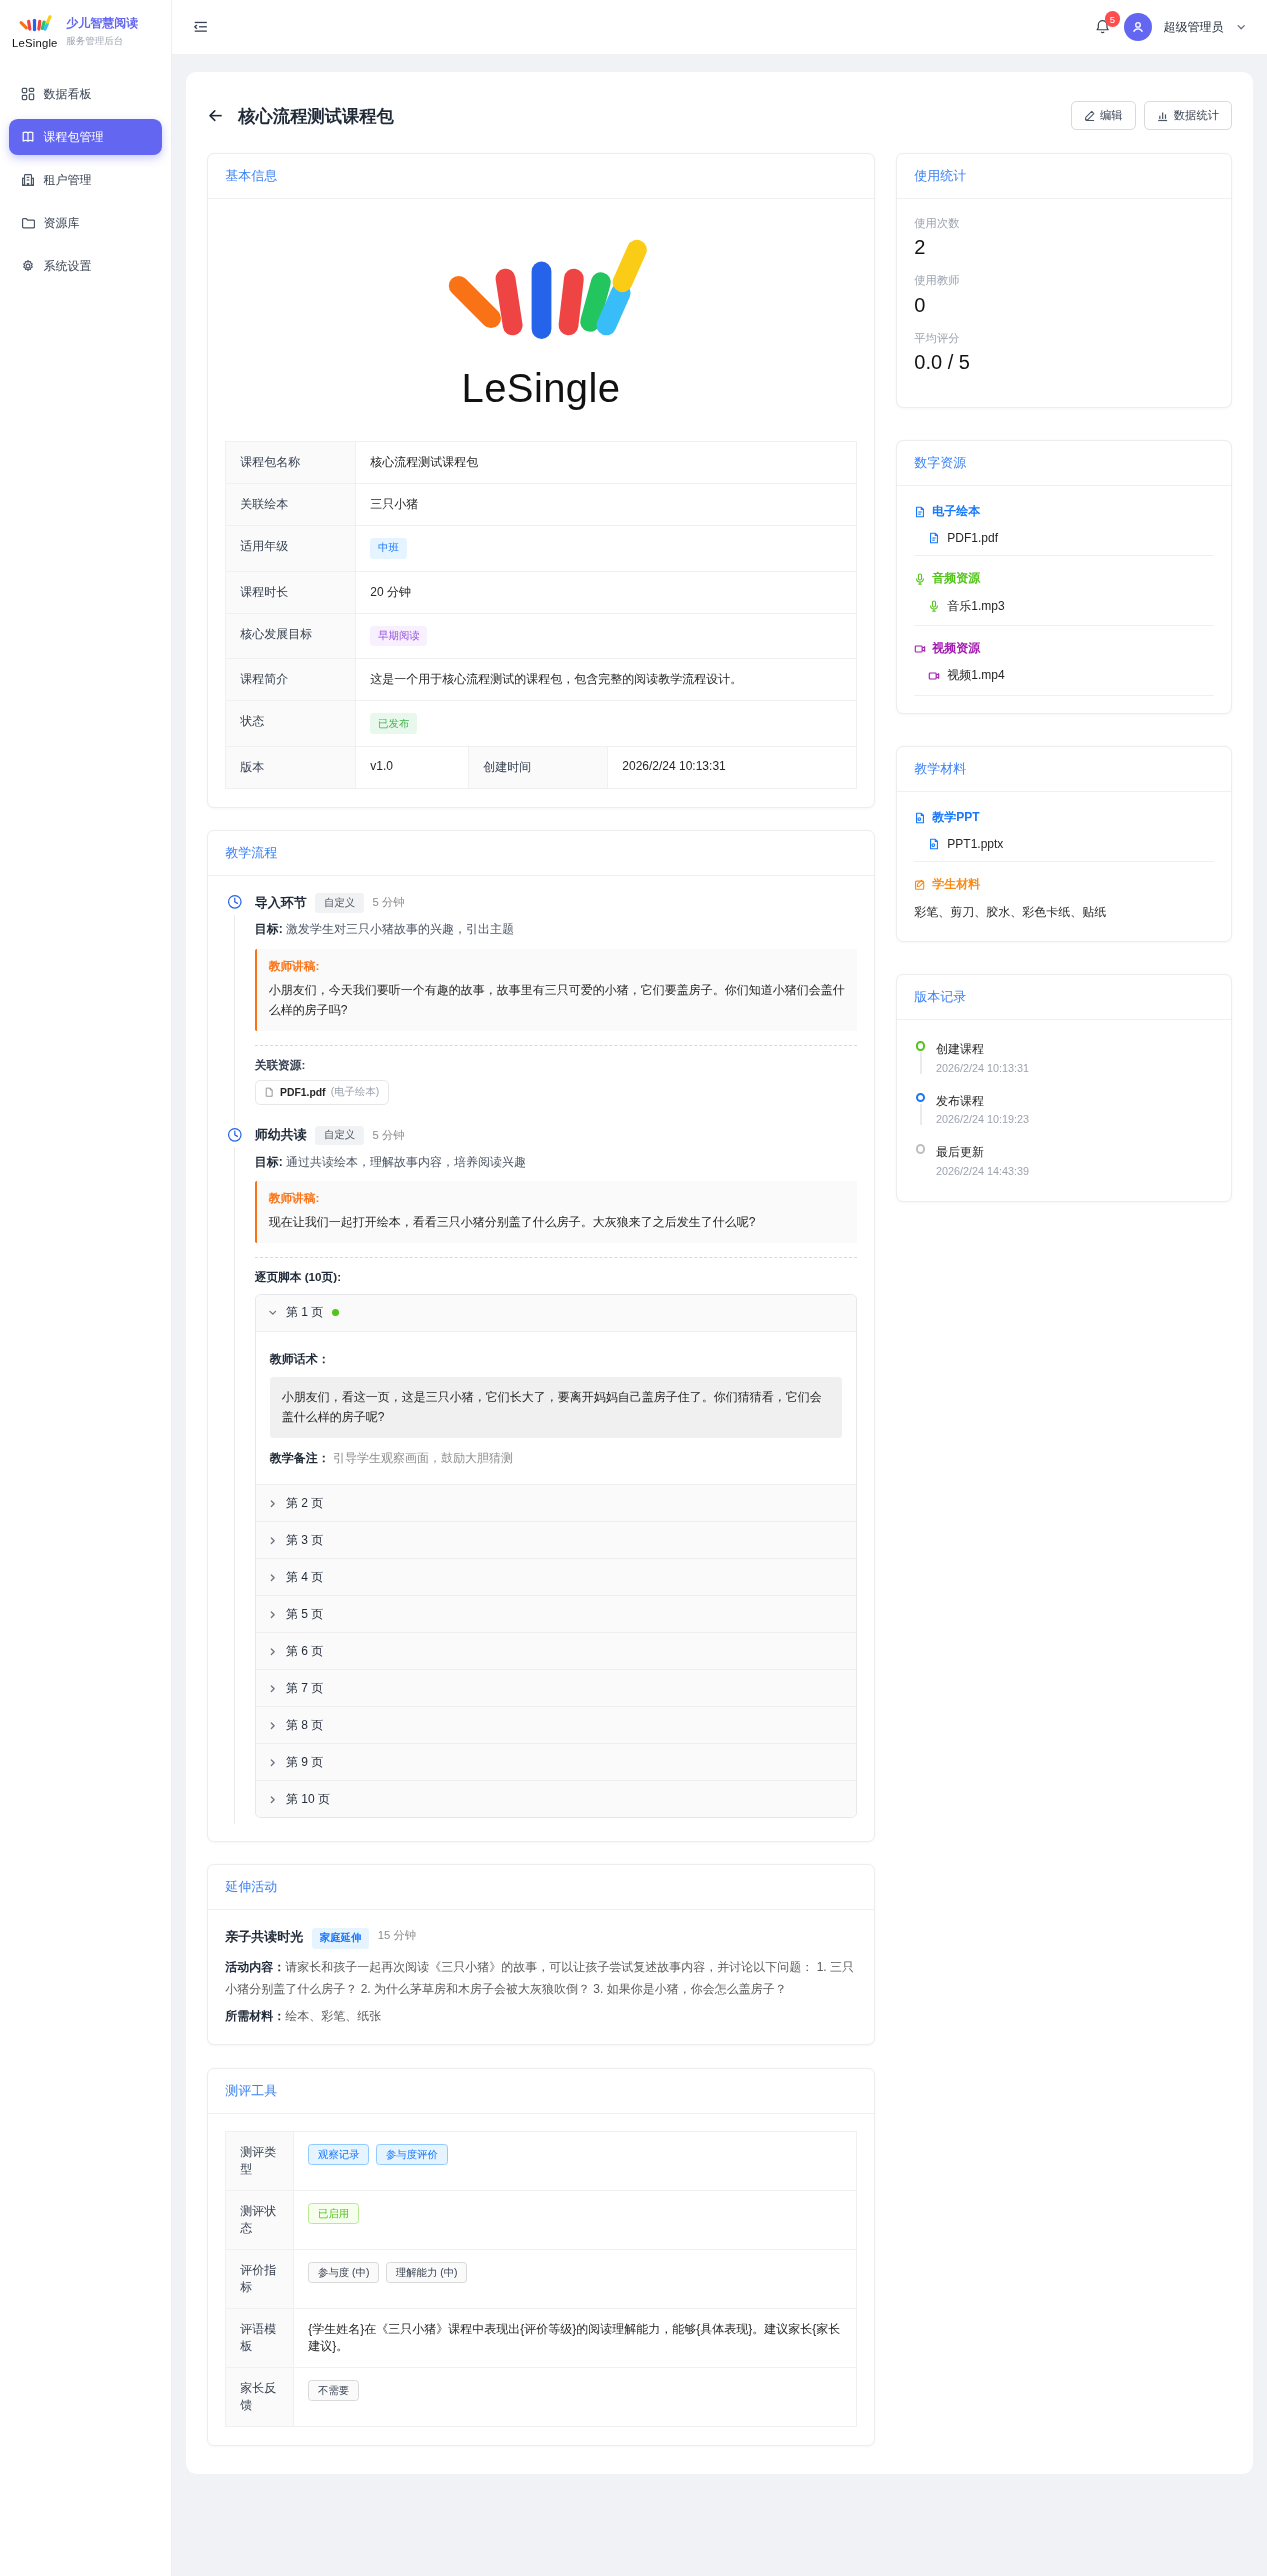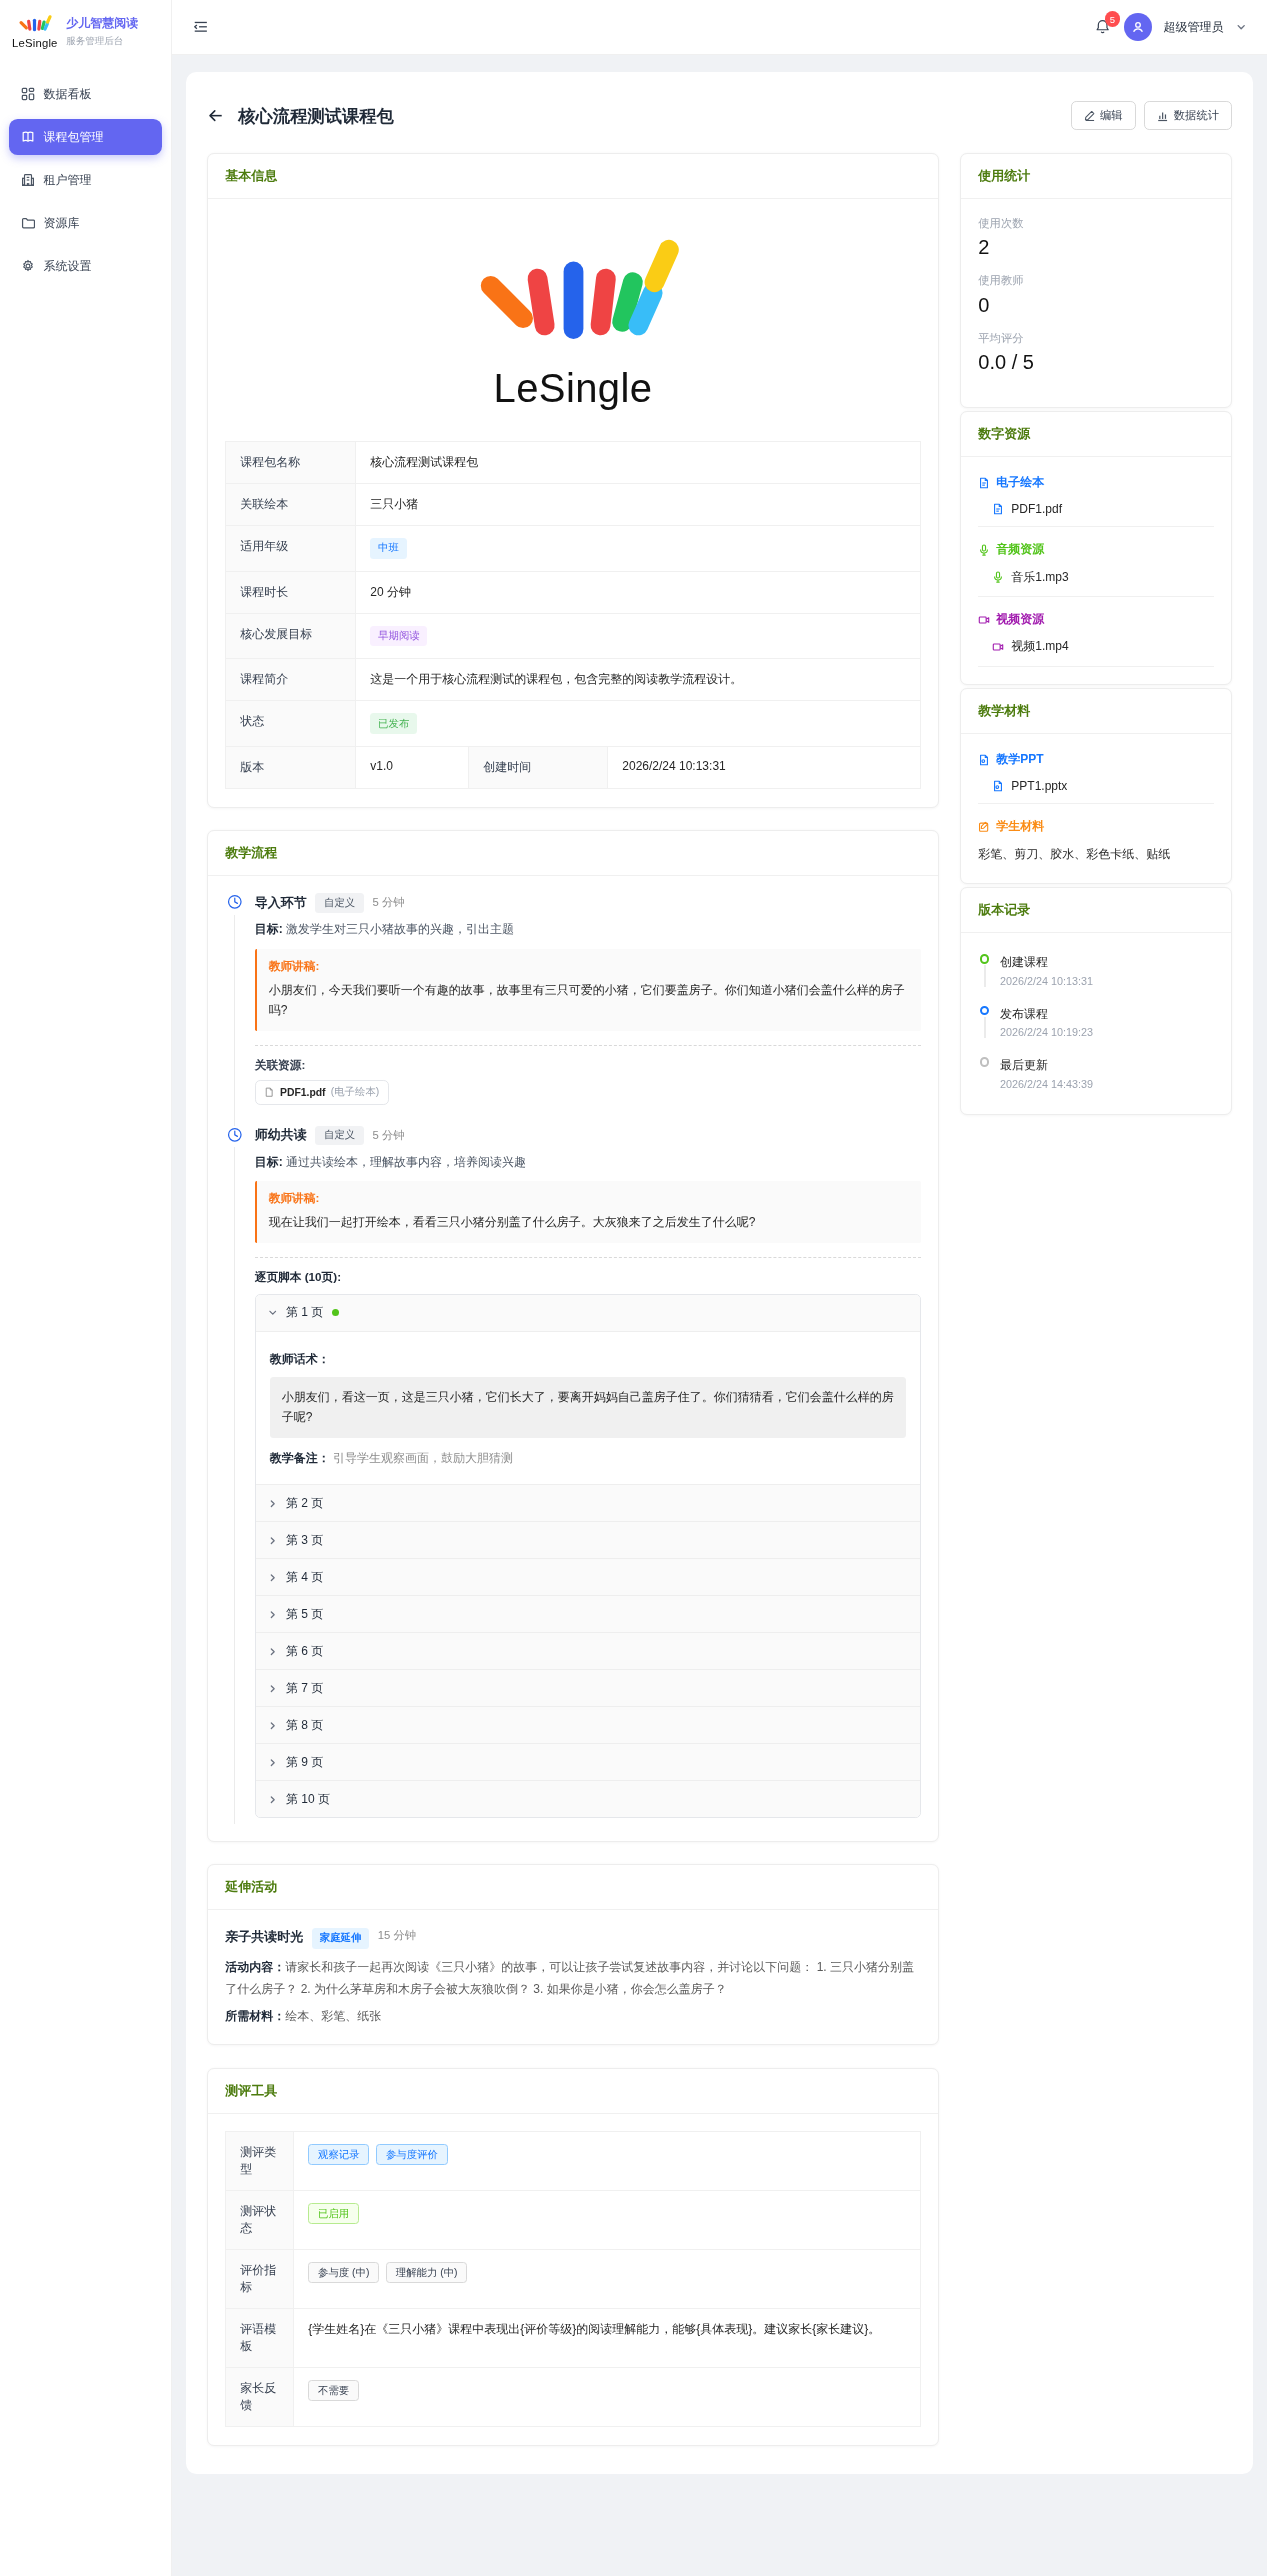--- a/index.html
+++ b/index.html
@@ -37,24 +37,24 @@
 
   .page-head { display:flex; align-items:center; gap:14px; margin:5.2px 0 22.5px 0; }
   .back-btn { display:flex; color:#1f2937; cursor:pointer; }
   .page-title { font-size:17.3px; font-weight:700; color:#1f2937; }
   .head-actions { margin-left:auto; display:flex; gap:8.7px; }
   .btn { display:flex; align-items:center; gap:5.2px; border:0.9px solid #d9d9d9; background:#fff; border-radius:5.2px; padding:6px 12px; font-size:11.3px; color:#374151; cursor:pointer; }
   .btn .ic { color:#4b5563; display:flex; }
 
   .columns { display:flex; gap:21px; align-items:flex-start; }
   .col-left { flex:1; display:flex; flex-direction:column; gap:22.5px; min-width:0; }
-  .col-right { width:272px; flex-shrink:0; display:flex; flex-direction:column; gap:3px; }
+  .col-right { width:336px; flex-shrink:0; display:flex; flex-direction:column; gap:32px; }
 
   .card { background:#fff; border:0.9px solid #ededed; border-radius:7px; box-shadow:0 0.9px 2.6px rgba(0,0,0,.04); }
-  .card-head { padding:13px 17.3px; border-bottom:0.9px solid #f0f0f0; font-size:13px; font-weight:700; color:#4d7c0f; }
+  .card-head { padding:13px 17.3px; border-bottom:0.9px solid #f0f0f0; font-size:13px; font-weight:400; color:#3b82f6; }
   .card-body { padding:17.3px; }
 
   
   .pkg-logo { display:flex; flex-direction:column; align-items:center; padding:22.5px 0 29.4px 0; }
   .pkg-logo-text { font-size:40px; font-weight:500; color:#111; letter-spacing:0.4px; margin-top:1.7px; }
   .info-table { border:0.9px solid #f0f0f0; }
   .info-row { display:flex; border-bottom:0.9px solid #f0f0f0; }
   .info-row:last-child { border-bottom:none; }
   .cell { padding:12px 14px; font-size:12px; }
   .cell-label { width:130px; flex-shrink:0; background:#fafafa; border-right:0.9px solid #f0f0f0; color:#374151; }

